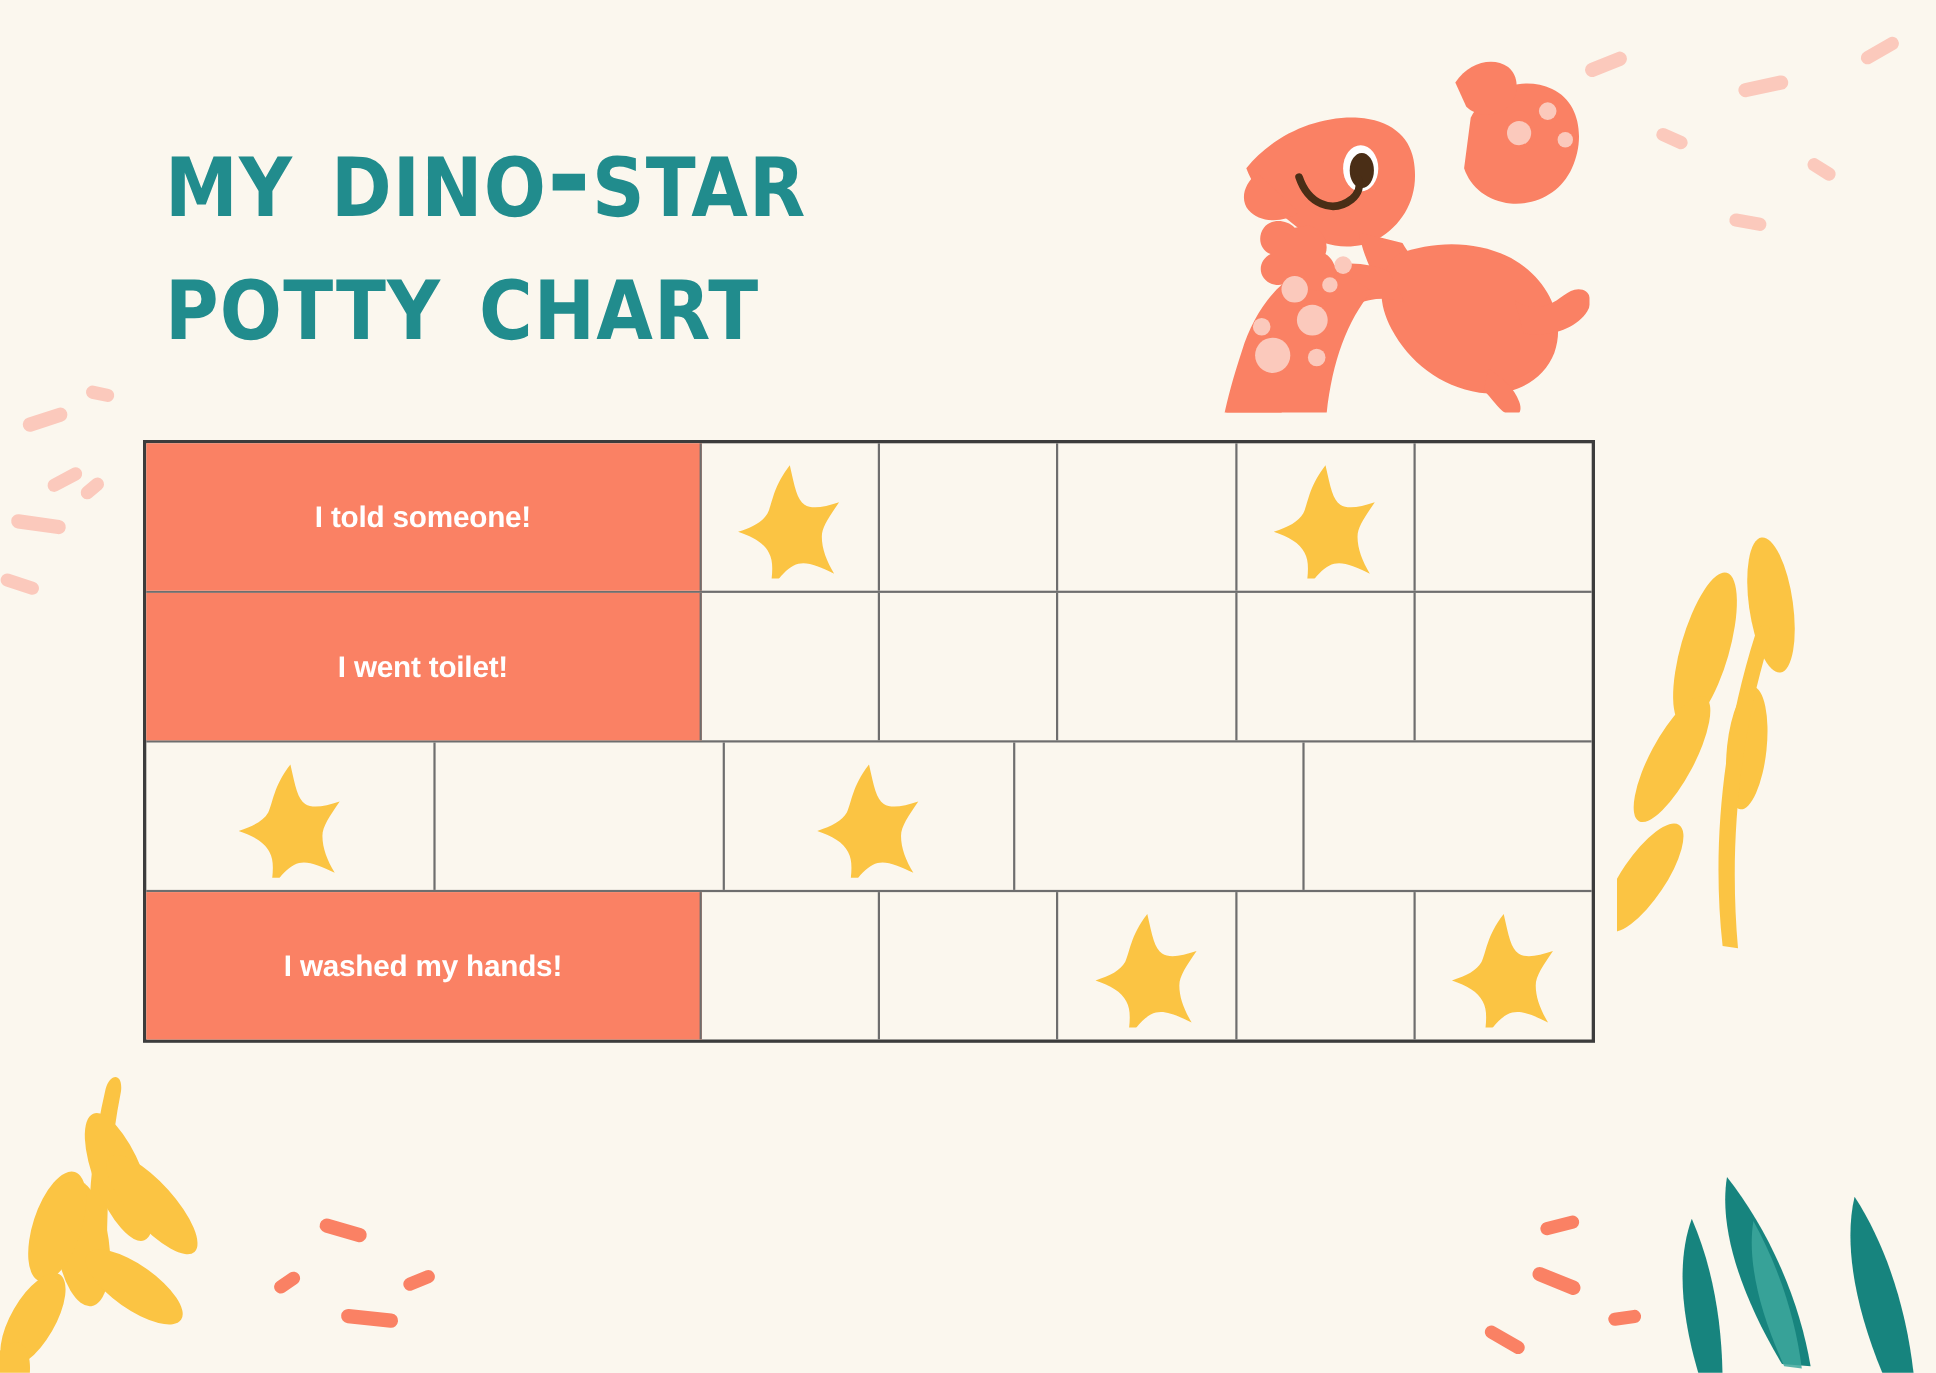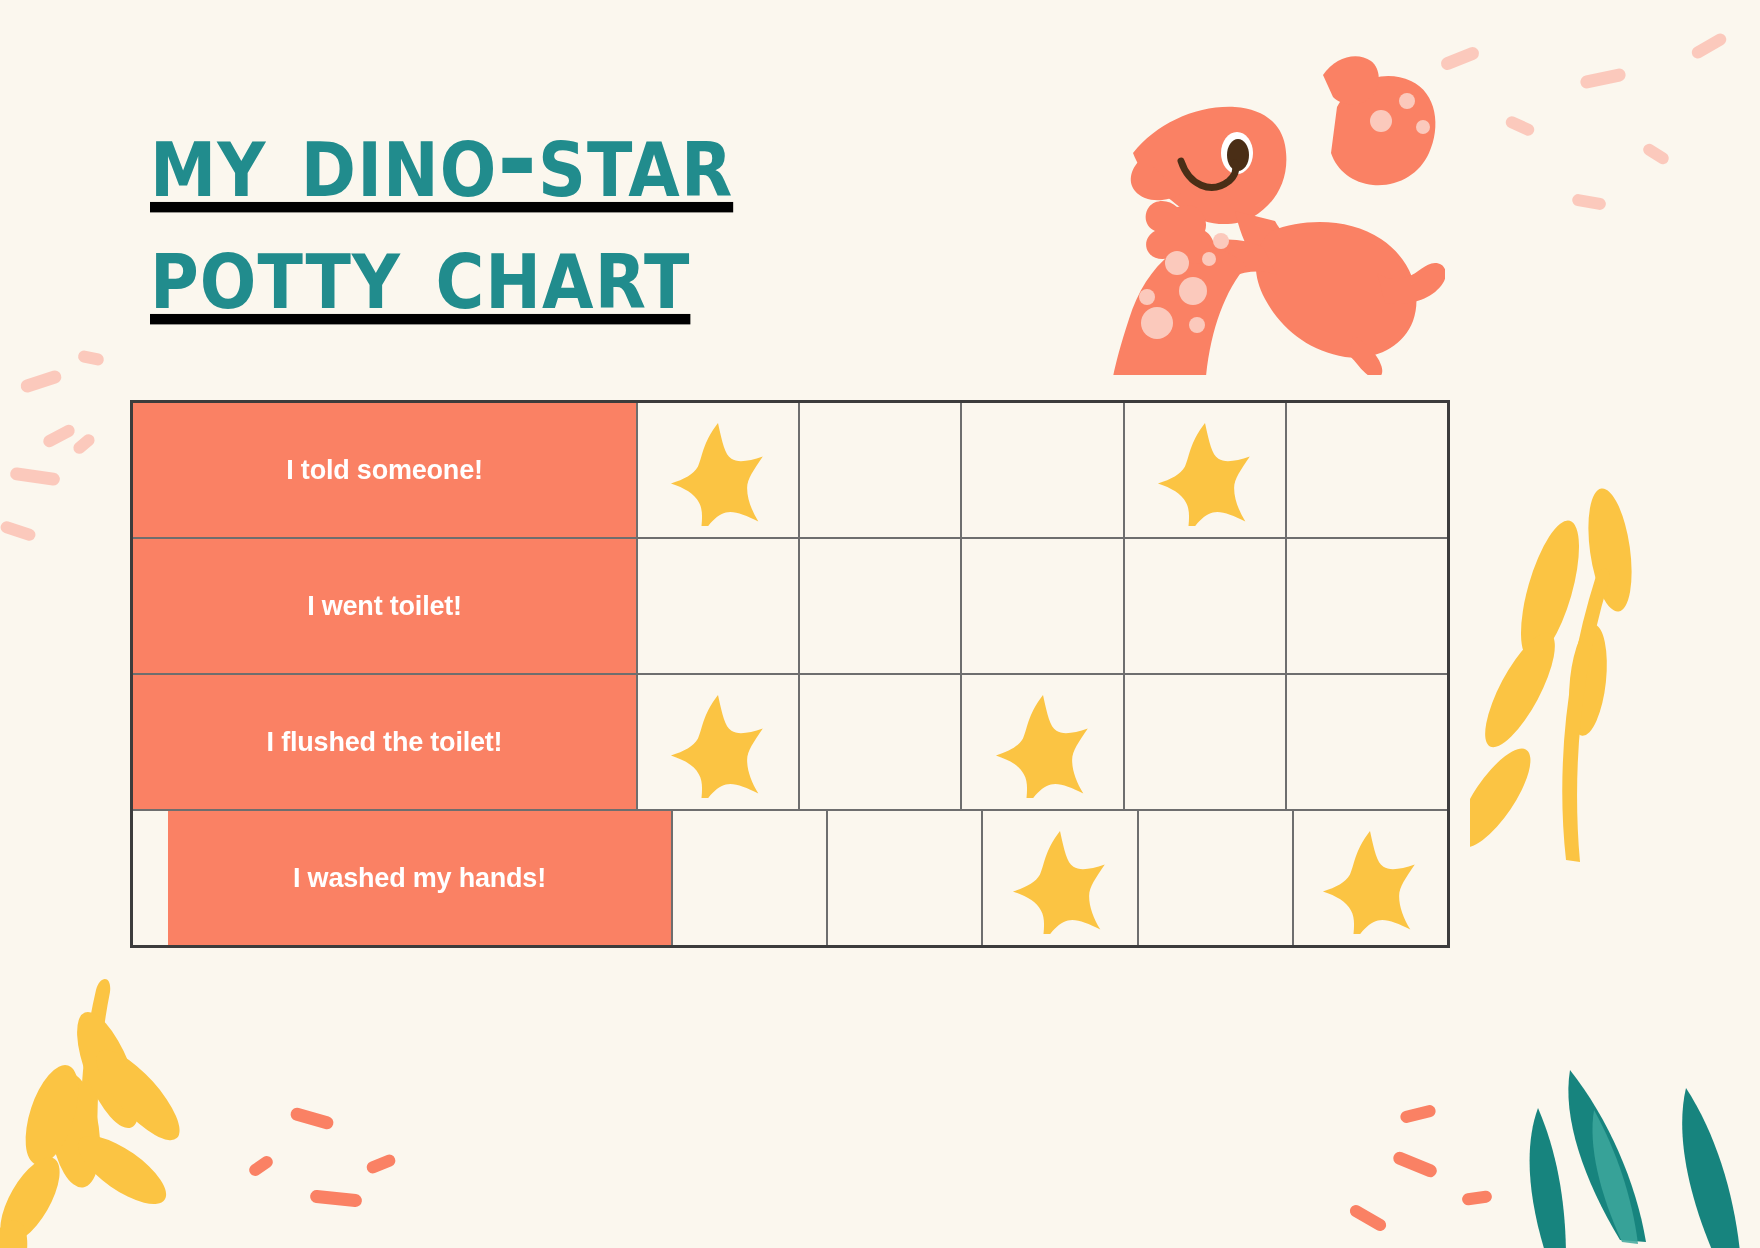--- a/index.html
+++ b/index.html
@@ -9,21 +9,21 @@
     font-family:"Liberation Sans", sans-serif;
     overflow:hidden;
     position:relative;
   }
   #stage{position:absolute;inset:0;overflow:hidden;}
 
   .decor{position:absolute;pointer-events:none;}
 
   
   #title-block{
-    position:absolute;left:150px;top:108px;width:900px;text-decoration:underline;
+    position:absolute;left:150px;top:108px;width:900px;
   }
   .title-line{
     font-family:"DejaVu Sans", sans-serif;
     font-weight:bold;
     color:#218C8D;
     font-size:92px;
     line-height:0.98;
     letter-spacing:1px;
     font-variant:small-caps;
     text-transform:lowercase;
@@ -43,21 +43,21 @@
     display:flex;flex-direction:column;
     background:#FBF7EE;
     justify-content:center;
   }
   .chart-row{
     flex:1 1 0;
     display:flex;
     border-bottom:2px solid #6E6E6E;
     box-sizing:border-box;
   }
-  .chart-row:last-child{border-bottom:none;padding-left:35px;}
+  .chart-row:last-child{border-bottom:none;}
   .row-label{
     width:505px;
     background:#FA8164;
     color:#FFFFFF;
     display:flex;align-items:center;justify-content:center;
     font-size:27px;
     font-weight:bold;
     letter-spacing:-0.2px;
     box-sizing:border-box;
     border-right:2px solid #6E6E6E;
@@ -220,21 +220,20 @@
     <div class="chart-row">
       <div class="row-label">I went toilet!</div>
       <div class="star-cell"></div>
       <div class="star-cell"></div>
       <div class="star-cell"></div>
       <div class="star-cell"></div>
       <div class="star-cell"></div>
     </div>
 
     <div class="chart-row">
-      <div class="row-label">I flushed the toilet!</div>
       <div class="star-cell">
         <svg viewBox="0 0 100 100">
             <path d="M50 8 C54 26 56 36 62 40 C68 44 78 42 90 38 C82 50 76 58 76 66 C76 76 80 86 86 96 C74 90 64 86 57 88 C49 90 42 98 34 110 C36 96 37 86 33 79 C29 71 20 66 8 62 C20 58 28 54 32 47 C36 39 36 26 50 8 Z" fill="#FBC443"></path>
           </svg>
       </div>
       <div class="star-cell"></div>
       <div class="star-cell">
         <svg viewBox="0 0 100 100">
             <path d="M50 8 C54 26 56 36 62 40 C68 44 78 42 90 38 C82 50 76 58 76 66 C76 76 80 86 86 96 C74 90 64 86 57 88 C49 90 42 98 34 110 C36 96 37 86 33 79 C29 71 20 66 8 62 C20 58 28 54 32 47 C36 39 36 26 50 8 Z" fill="#FBC443"></path>
           </svg>

